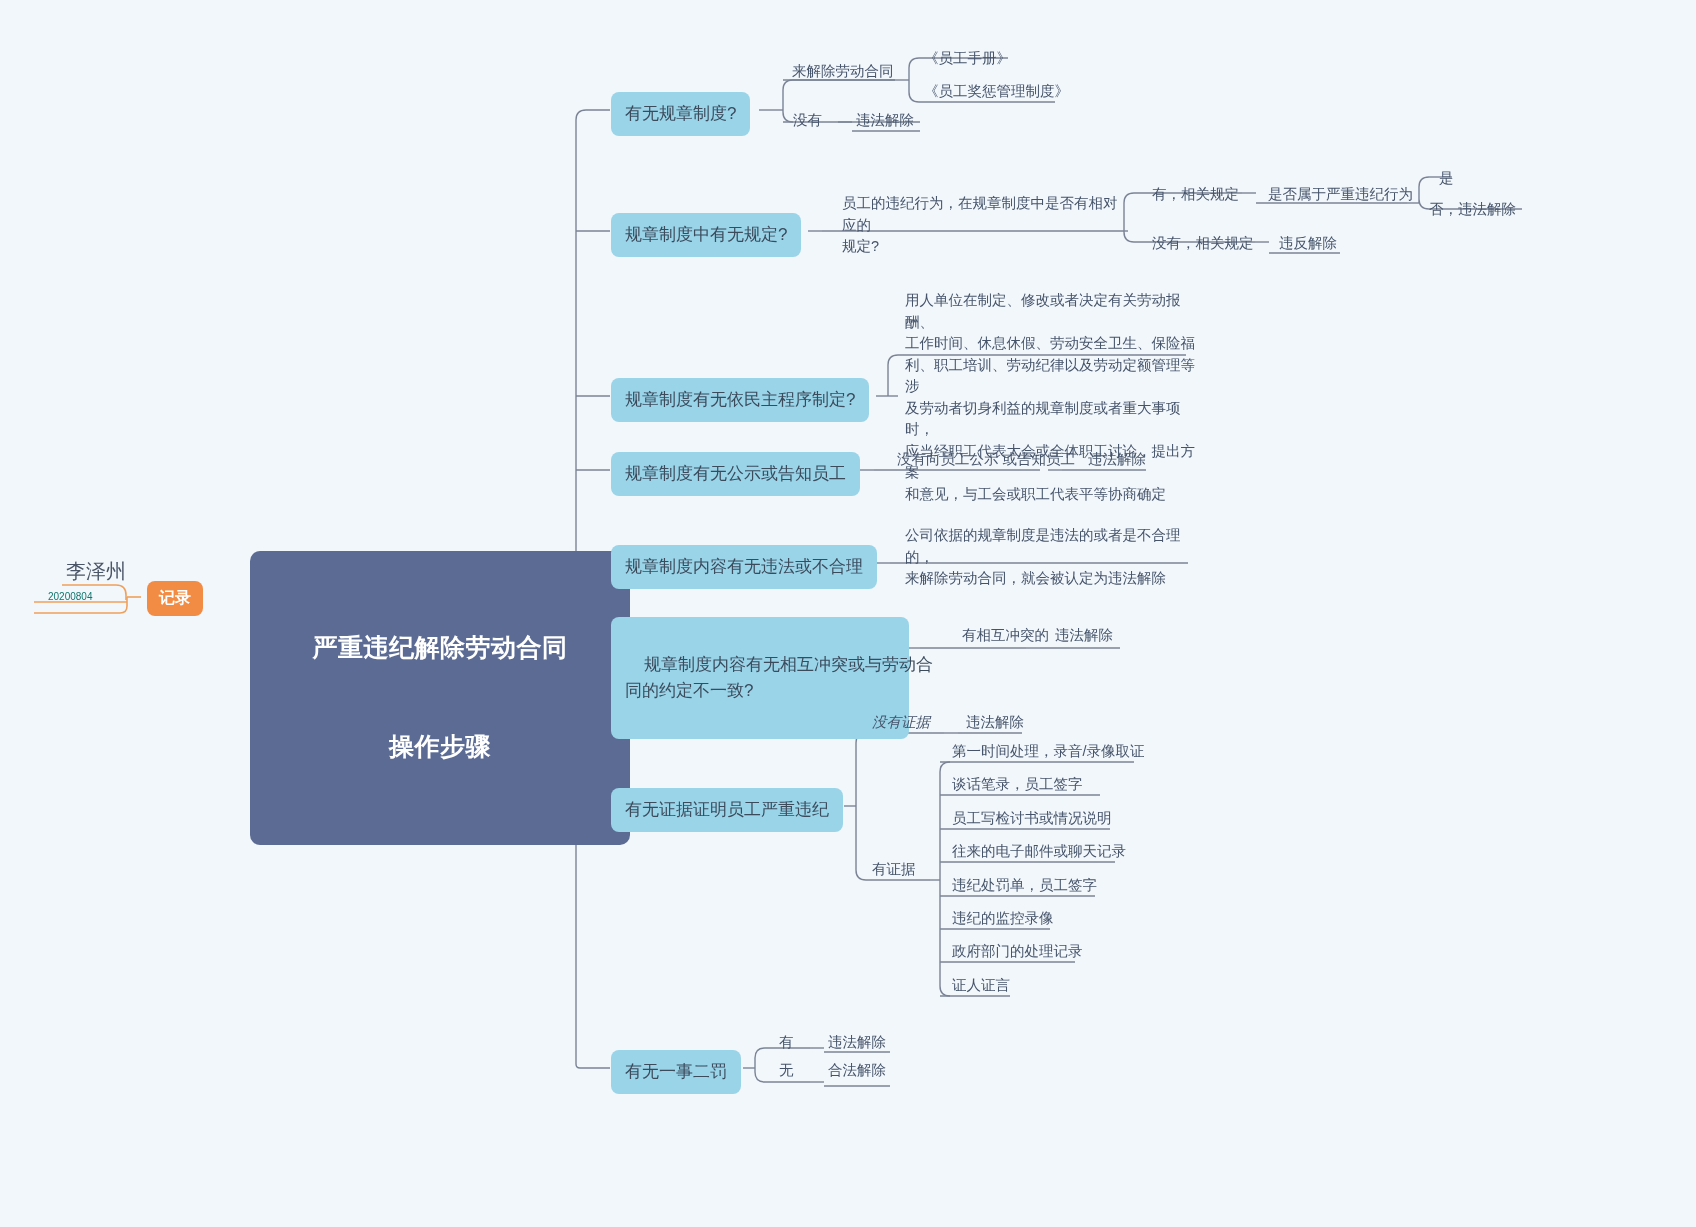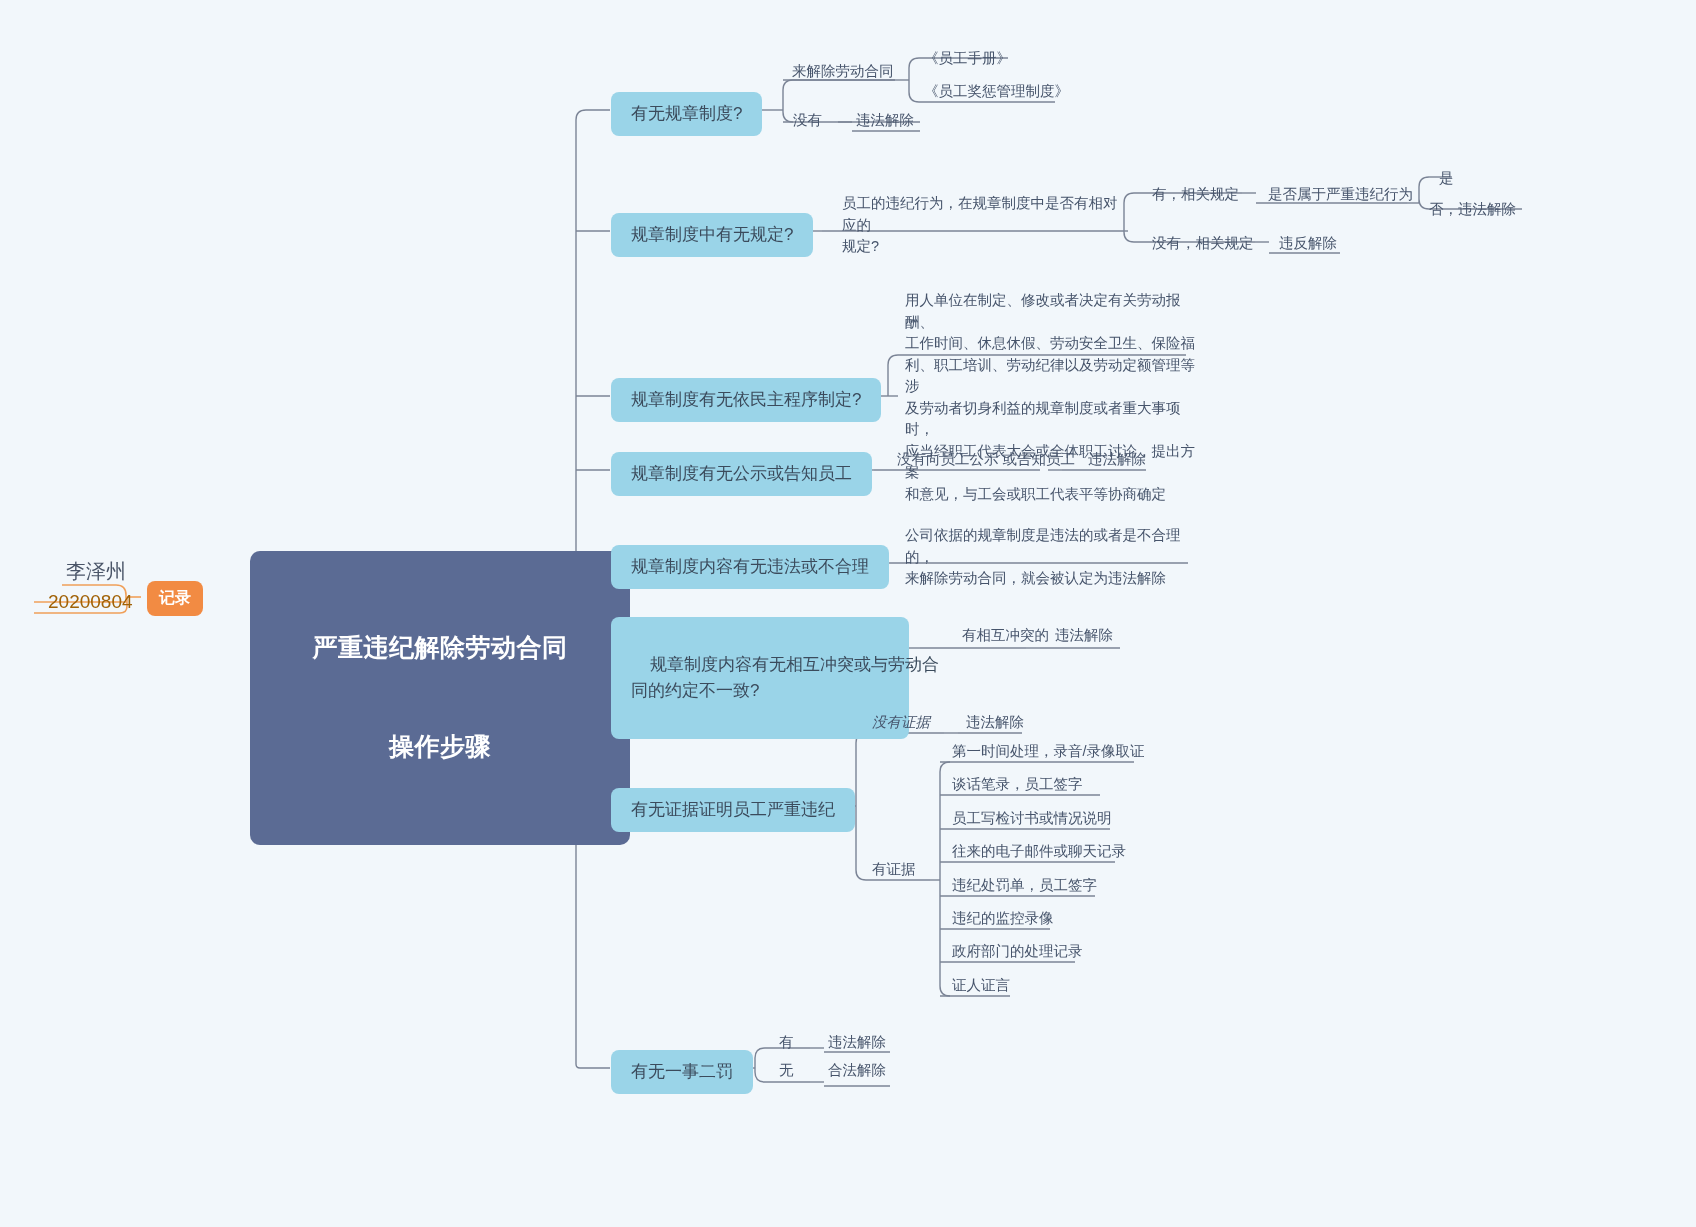--- a/index.html
+++ b/index.html
@@ -45,21 +45,21 @@
     padding: 14px 18px 16px 18px;
     letter-spacing: 0.5px;
   }
   
   .lvl1 {
     background: #9ad4e8;
     color: #3b4b5c;
     border-radius: 8px;
     font-size: 17px;
     line-height: 26px;
-    padding: 9px 20px;
+    padding: 9px 14px;
     text-align: left;
   }
   
   .leaf {
     color: #46546b;
     font-size: 14.5px;
     line-height: 21px;
     padding: 2px 4px;
     background: transparent;
   }
@@ -78,22 +78,22 @@
     font-size: 16px;
     font-weight: bold;
     padding: 7px 12px;
     text-align: center;
   }
   .meta-name {
     color: #4a5568;
     font-size: 20px;
   }
   .meta-date {
-    color: #a16207;
-    font-size: 19px;
+    color: #0f766e;
+    font-size: 10px;
   }
 </style>
 </head>
 <body>
 
 <div id="canvas">
 
   <svg class="links" viewBox="0 0 1696 1227" xmlns="http://www.w3.org/2000/svg">
     <g fill="none" stroke="#7b8496" stroke-width="1.4">
 

